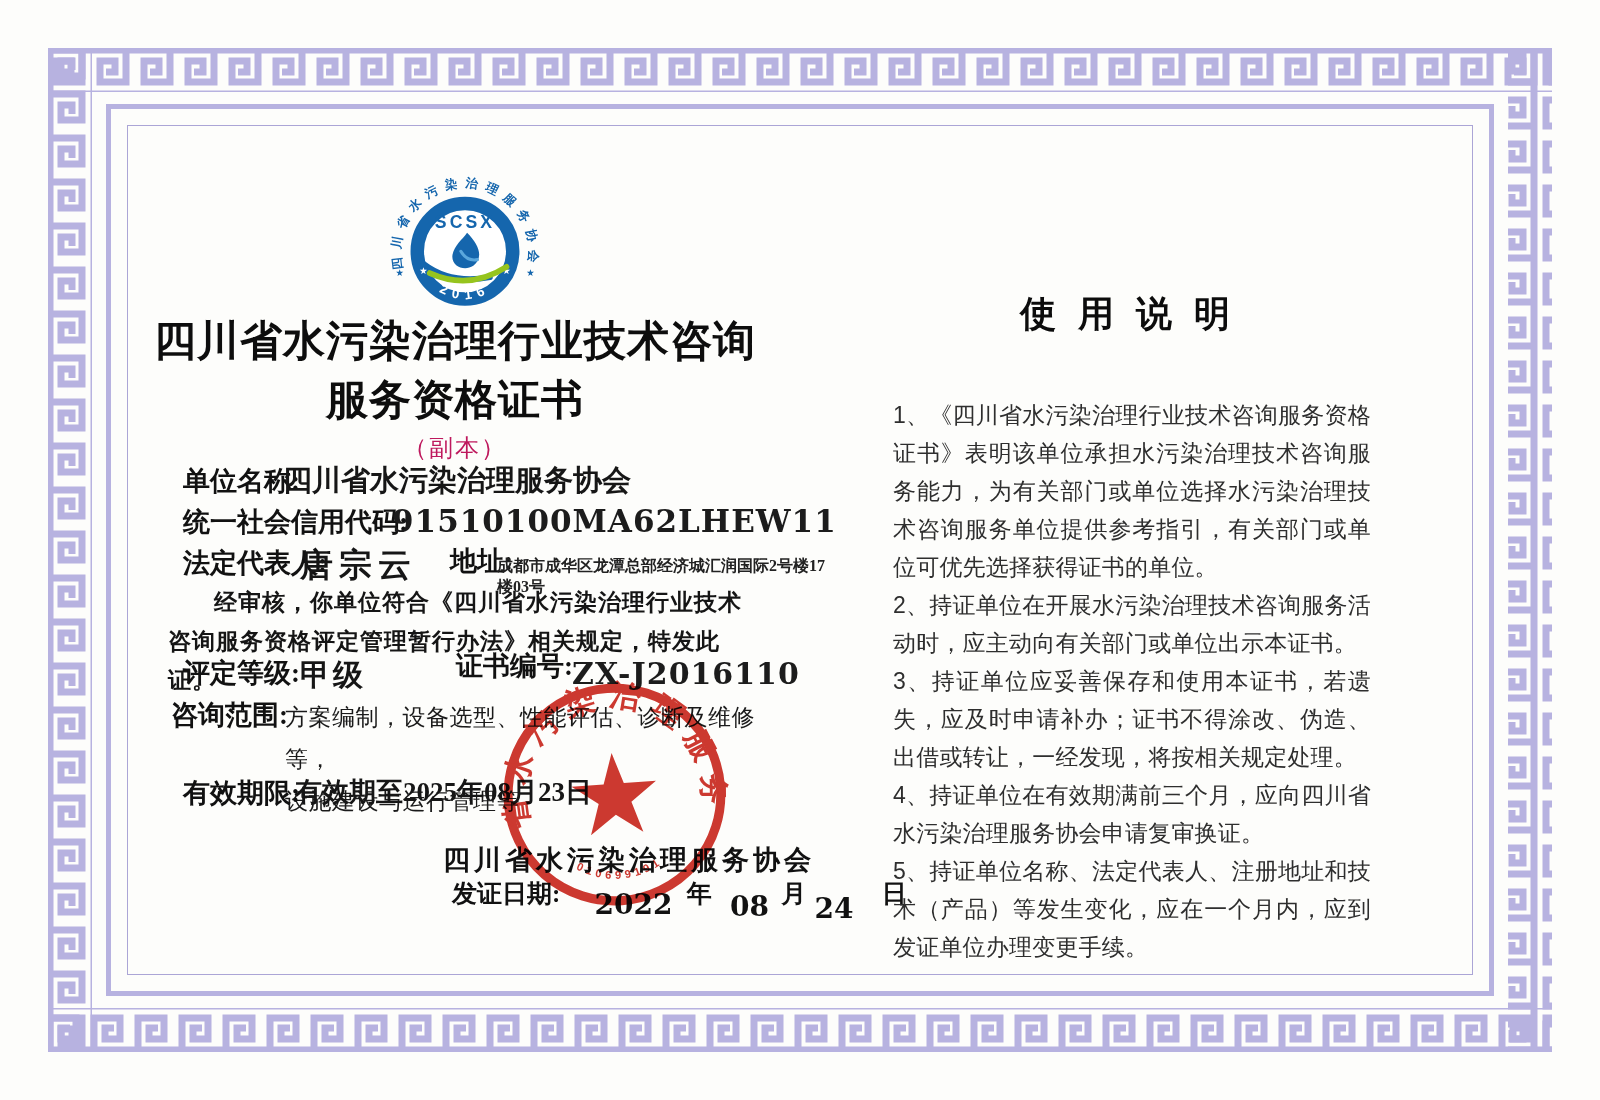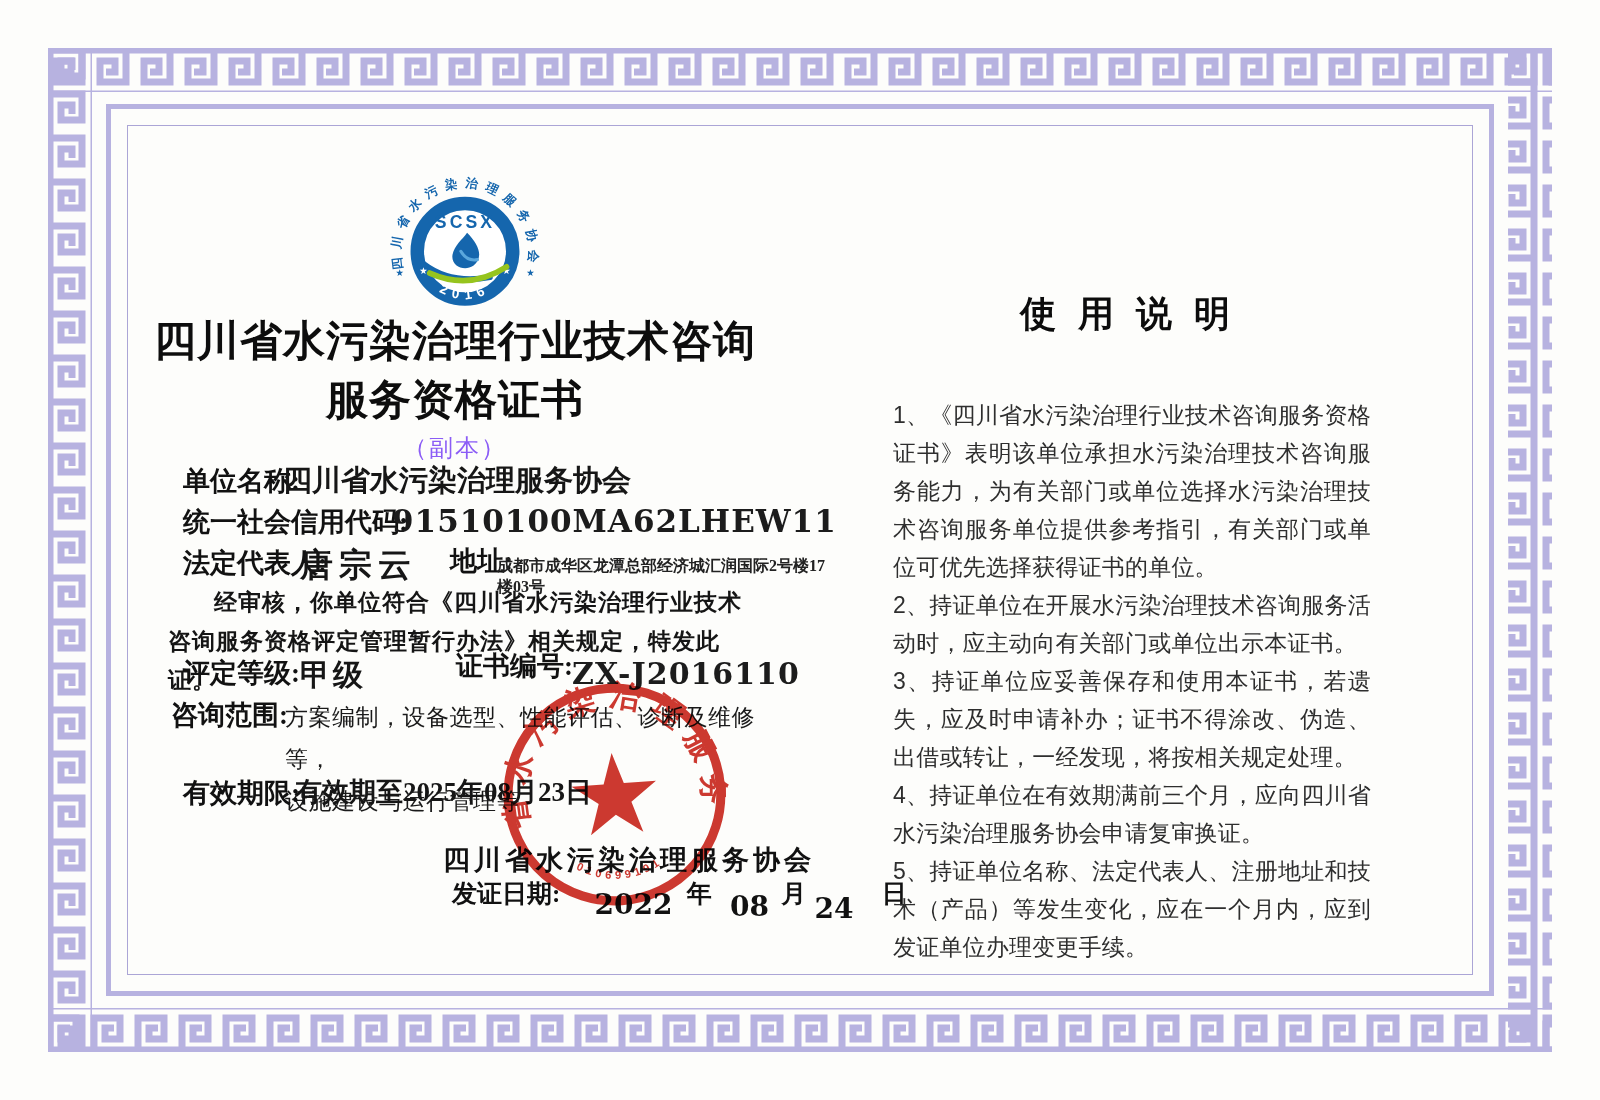--- a/index.html
+++ b/index.html
@@ -21,21 +21,21 @@
     position:absolute;left:127px;top:125px;right:127px;bottom:125px;
     border:1px solid #aba5d6;z-index:2;
   }
   .content{position:absolute;left:0;top:0;width:1600px;height:1100px;z-index:3;}
   .abs{position:absolute;}
   .title{
     font-weight:bold;font-size:42px;letter-spacing:1px;
     text-align:center;color:#0d0d0d;
     font-family:"Liberation Serif","DejaVu Serif",serif;
   }
-  .copytype{font-size:24px;text-align:center;letter-spacing:2px;color:#8b5cf6;}
+  .copytype{font-size:24px;text-align:center;letter-spacing:2px;color:#be185d;}
   .lab{font-weight:bold;font-size:27px;color:#111;margin-left:13px;}
   .val{font-weight:bold;font-size:29px;color:#161616;}
   .code-val{font-weight:bold;font-size:31px;letter-spacing:1px;font-family:"DejaVu Serif","Liberation Serif",serif;}
   .addr{font-size:16px;font-weight:bold;color:#222;}
   .stmt{
     font-size:23px;line-height:39px;color:#151515;
     text-indent:2em;letter-spacing:1px;font-weight:bold;
   }
   .scope{font-size:23px;line-height:42px;color:#1a1a1a;letter-spacing:0.5px;}
   .issuer{font-weight:bold;font-size:27px;letter-spacing:4px;color:#111;}

